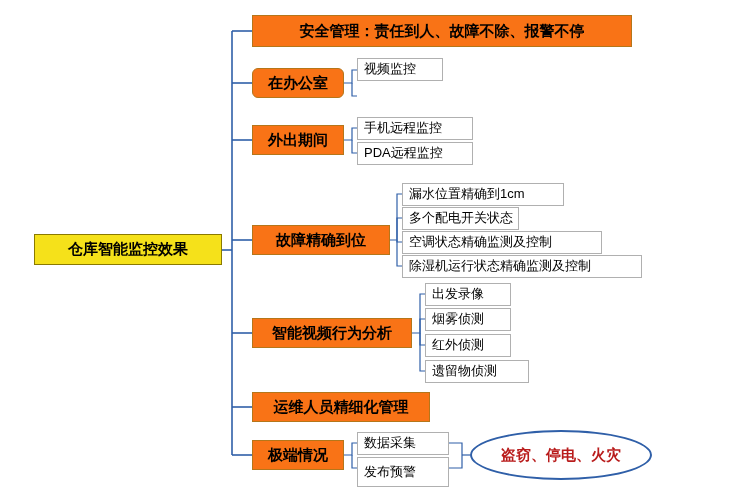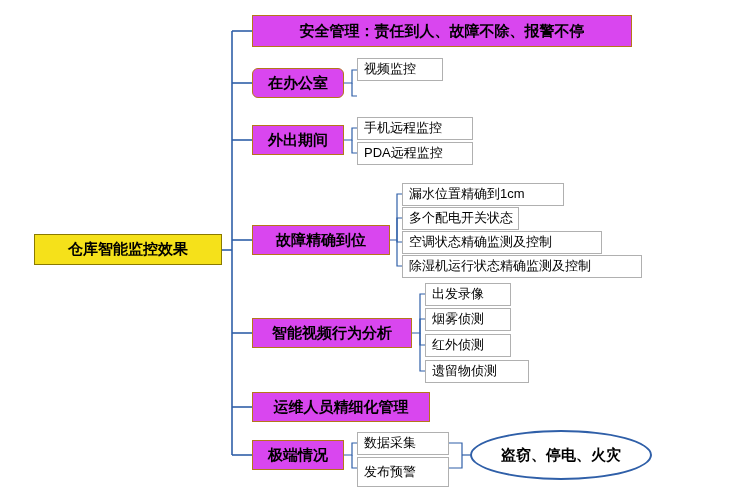--- a/index.html
+++ b/index.html
@@ -36,40 +36,40 @@
   }
   .root-node {
     background: #f5e11a;
     border: 1px solid #8a7a00;
     color: #000000;
     font-weight: bold;
     font-size: 15px;
     padding: 4px 8px;
   }
   .level1 {
-    background: #d946ef;
+    background: #f97316;
     border: 1px solid #b5761a;
     color: #000000;
     font-weight: bold;
     font-size: 15px;
     padding: 12px 7px;
   }
   .leaf {
     background: #ffffff;
     border: 1px solid #b0b0b0;
     color: #000000;
     font-size: 13px;
     padding: 8px 6px;
     justify-content: flex-start;
   }
   .bubble {
     border: 2px solid #2f5fa8;
     border-radius: 50%;
     background: #ffffff;
-    color: #000000;
+    color: #b91c1c;
     font-weight: bold;
     font-size: 15px;
   }
 </style>
 </head>
 <body>
 
 <div id="canvas">
 
   <svg class="lines" viewBox="0 0 750 503">

